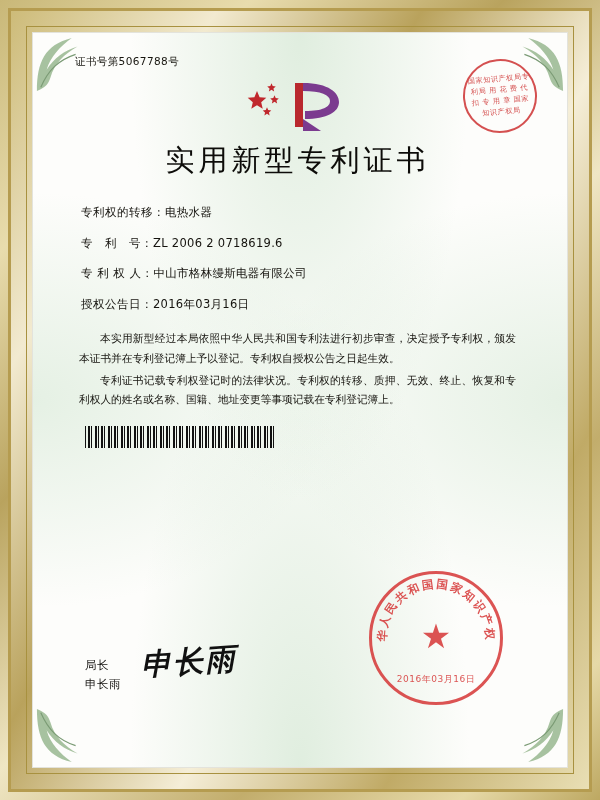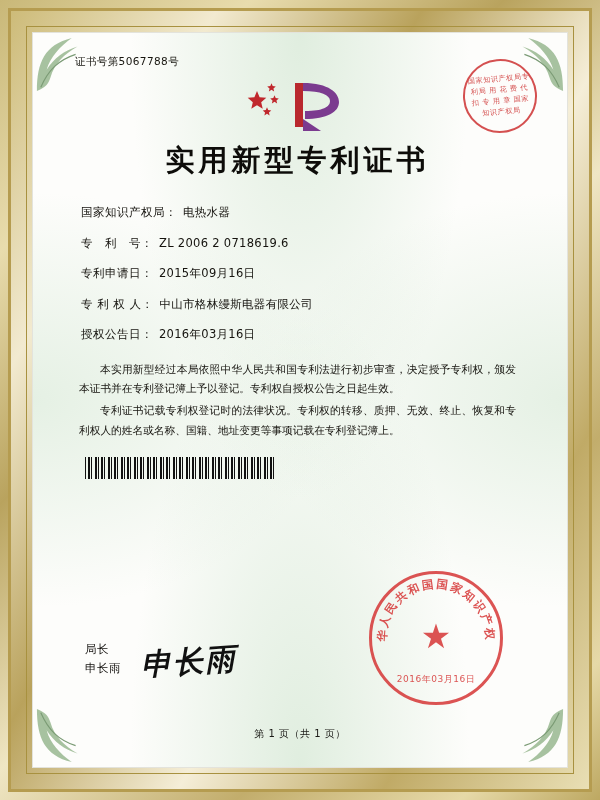--- a/index.html
+++ b/index.html
@@ -92,21 +92,21 @@
     display: flex;
     justify-content: center;
     margin-top: 4px;
     height: 62px;
     align-items: center;
   }
 
   .title {
     text-align: center;
     font-family: "DejaVu Serif", "Liberation Serif", serif;
-    font-weight: bold;
+    font-weight: normal;
     font-size: 29px;
     letter-spacing: 4px;
     color: #0d0c09;
     margin-top: 6px;
     margin-bottom: 4px;
   }
 
   .fields {
     margin: 26px 0 0 18px;
     font-size: 11.5px;
@@ -116,21 +116,20 @@
   .field-row {
     display: flex;
     align-items: baseline;
     margin-bottom: 19px;
   }
   .field-label {
     white-space: pre;
     letter-spacing: .5px;
   }
   .field-value {
-    margin-left: 6px;
     letter-spacing: .3px;
   }
 
   .paragraphs {
     margin: 16px 16px 16px 16px;
     font-size: 10.7px;
     line-height: 1.85;
     text-align: justify;
     color: #15130e;
   }
@@ -148,21 +147,21 @@
       #111 0px, #111 1px, transparent 1px, transparent 3px,
       #111 3px, #111 5px, transparent 5px, transparent 6px,
       #111 6px, #111 7px, transparent 7px, transparent 10px,
       #111 10px, #111 12px, transparent 12px, transparent 13px
     );
   }
 
   .signature-block {
     position: absolute;
     left: 52px;
-    bottom: 90px;
+    bottom: 74px;
     font-size: 11.5px;
     line-height: 1.6;
     letter-spacing: .5px;
   }
   .sig-script {
     position: absolute;
     left: 108px;
     bottom: 84px;
     font-family: "DejaVu Serif", "Liberation Serif", serif;
     font-size: 30px;
@@ -286,30 +285,26 @@
           <path d="M52 8 L60 8 L60 52 L52 52 Z" fill="#b9282d"></path>
           <path d="M60 8 C86 8 96 18 96 27 C96 37 84 44 62 44 L62 36 C80 36 87 32 87 26 C87 20 78 16 60 16 Z" fill="#7b3b8f"></path>
           <path d="M60 44 L78 56 L60 56 Z" fill="#7b3b8f"></path>
         </svg>
       </div>
 
       <div class="title">实用新型专利证书</div>
 
       <div class="fields">
         <div class="field-row">
-          <span class="field-label">国家知识产权局：</span>
+          <span class="field-label">专利权的转移：</span>
           <span class="field-value">电热水器</span>
         </div>
         <div class="field-row">
           <span class="field-label">专　利　号：</span>
           <span class="field-value">ZL 2006 2 0718619.6</span>
-        </div>
-        <div class="field-row">
-          <span class="field-label">专利申请日：</span>
-          <span class="field-value">2015年09月16日</span>
         </div>
         <div class="field-row">
           <span class="field-label">专 利 权 人：</span>
           <span class="field-value">中山市格林缦斯电器有限公司</span>
         </div>
         <div class="field-row">
           <span class="field-label">授权公告日：</span>
           <span class="field-value">2016年03月16日</span>
         </div>
       </div>
@@ -335,17 +330,16 @@
             </defs>
             <text font-size="11.5" font-weight="bold" fill="#d42a2a" letter-spacing="2.2">
               <textPath href="#sealArc" startOffset="50%" text-anchor="middle">中华人民共和国国家知识产权局</textPath>
             </text>
           </svg>
         </div>
         <div class="seal-star">★</div>
         <div class="seal-date">2016年03月16日</div>
       </div>
 
-      <div class="page-footer">第 1 页（共 1 页）</div>
 
     </div>
   </div>
 </div>
 
 </body></html>

